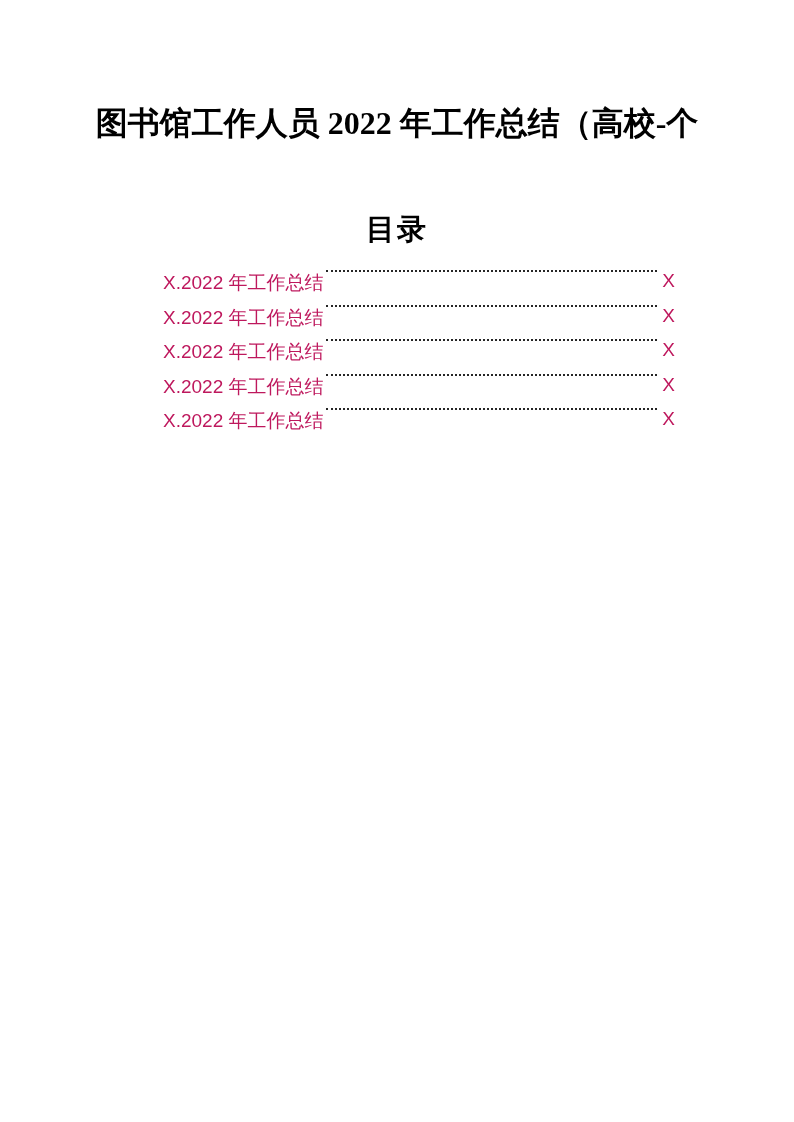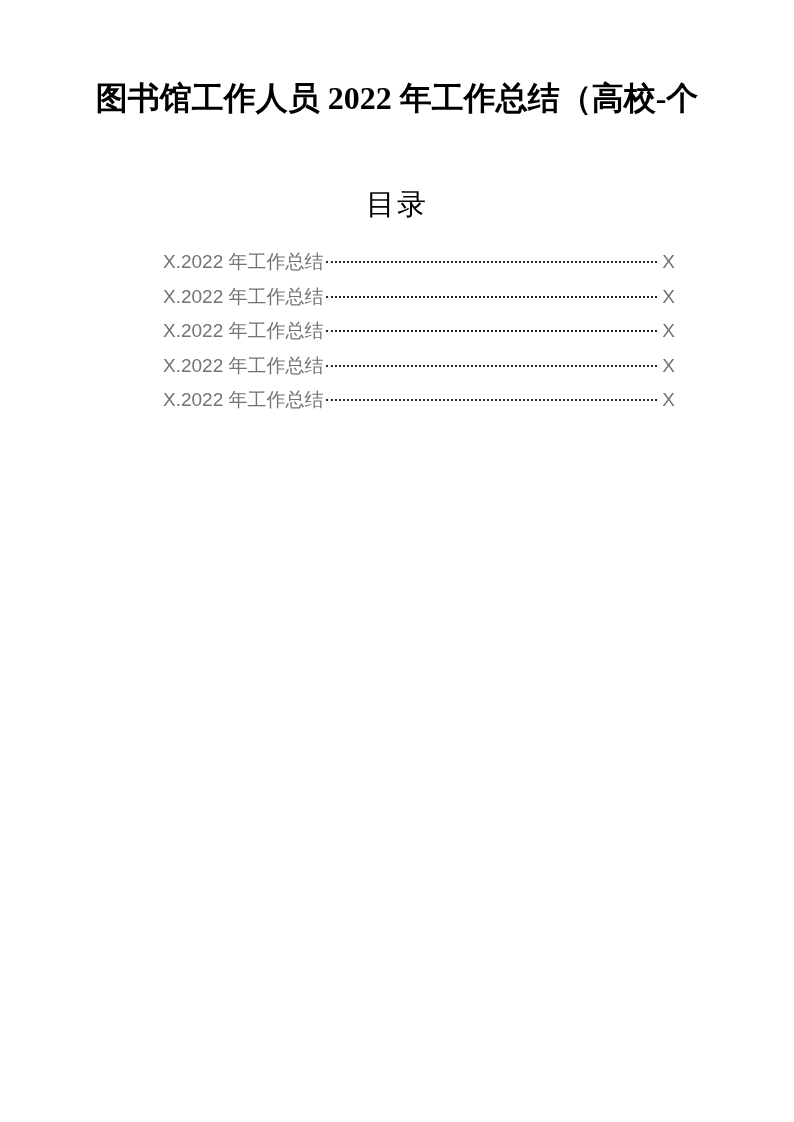--- a/index.html
+++ b/index.html
@@ -10,51 +10,51 @@
     background: #ffffff;
     color: #000000;
     font-family: "Liberation Sans", "DejaVu Sans", sans-serif;
   }
   .page {
     position: relative;
     width: 794px;
     height: 1122px;
     background: #ffffff;
     overflow: hidden;
-    padding-top: 67px;
+    padding-top: 92px;
   }
   .doc-title {
     margin: 0;
     text-align: center;
     font-family: "Liberation Serif", "DejaVu Serif", serif;
     font-weight: bold;
     font-size: 32px;
     line-height: 63px;
     color: #000000;
   }
   .doc-title .title-line { display: block; white-space: nowrap; }
   .toc-heading {
     margin: 54px 0 0 0;
     text-align: center;
     font-family: "Liberation Serif", "DejaVu Serif", serif;
-    font-weight: normal;
+    font-weight: bold;
     font-size: 29px;
     line-height: 40px;
     letter-spacing: 2px;
     color: #000000;
   }
   .toc {
     margin: 21px 119px 0 163px; 
   }
   .toc-row {
     display: flex;
-    align-items: center;
+    align-items: flex-start;
     height: 34.5px;
     font-size: 19px;
-    color: #737373;
+    color: #be185d;
     cursor: pointer;
   }
   .toc-label { white-space: nowrap; }
   .toc-leader {
     flex: 1 1 auto;
     min-width: 20px;
     border-bottom: 2px dotted #262626;
     margin: 0 5px 0 2px;
   }
   .toc-page { white-space: nowrap; }

